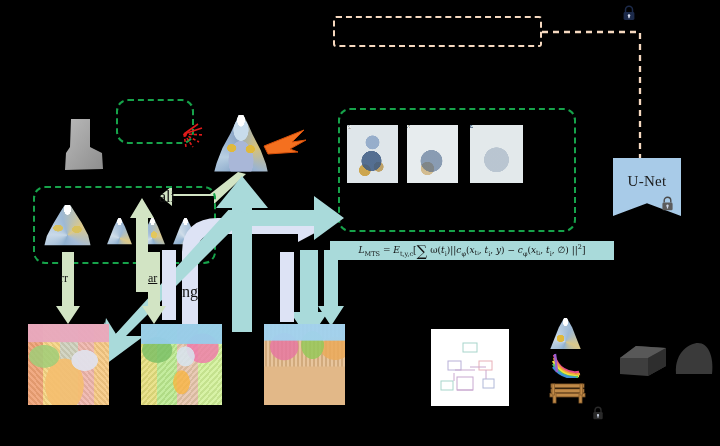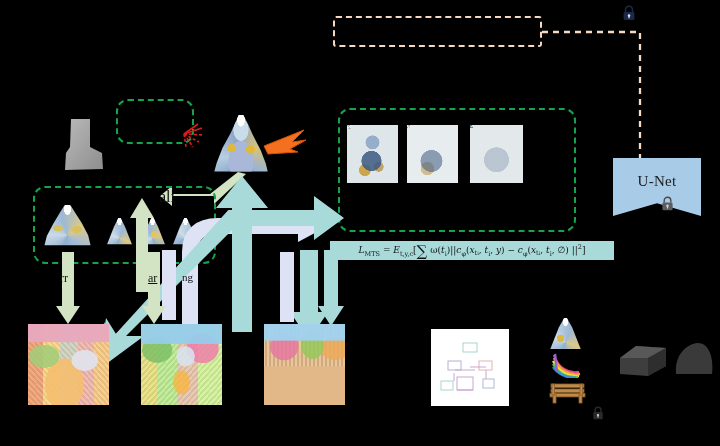--- a/index.html
+++ b/index.html
@@ -54,21 +54,21 @@
     <path d="M100,132 l-4.5,-9 l9,0 z" fill="#f6d9c0" transform="translate(0,16)"></path>
   </svg>
 
   <svg class="abs lock" style="left:622px;top:5px;width:14px;height:16px;">
     <path d="M3.5,7 v-2.2 a3.5,3.5 0 0 1 7,0 V7" stroke="#1c2a4a" stroke-width="1.5" fill="none"></path>
     <rect x="1.6" y="7" width="10.8" height="8" rx="1.4" fill="#1c2a4a"></rect>
     <circle cx="7" cy="10.4" r="1.25" fill="#dde3f5"></circle>
     <rect x="6.35" y="10.4" width="1.3" height="2.8" fill="#dde3f5"></rect>
   </svg>
 
-  <div class="abs unet-outer" style="left:613px;top:158px;width:88px;height:58px;">
+  <div class="abs unet-outer" style="left:613px;top:158px;width:68px;height:58px;">
     <div class="unet" style="position:absolute;inset:0;"></div>
     <div class="unet-label">U-Net</div>
   </div>
   <svg class="abs lock" style="left:661px;top:196px;width:13px;height:15px;">
     <path d="M3.2,6.6 v-2 a3.3,3.3 0 0 1 6.6,0 V6.6" stroke="#4a4a4a" stroke-width="1.4" fill="none"></path>
     <rect x="1.4" y="6.6" width="10.2" height="7.6" rx="1.3" fill="#5c5c5c"></rect>
     <circle cx="6.5" cy="9.8" r="1.2" fill="#cfd8e8"></circle>
     <rect x="5.9" y="9.8" width="1.2" height="2.7" fill="#cfd8e8"></rect>
   </svg>
 
@@ -221,21 +221,21 @@
   <svg class="abs" style="left:279px;top:252px;width:16px;height:70px;">
     <rect x="1" y="0" width="14" height="70" fill="#dde3f5"></rect>
   </svg>
 
   <svg class="abs" style="left:318px;top:250px;width:26px;height:78px;">
     <path d="M6,0 L20,0 L20,56 L26,56 L13,76 L0,56 L6,56 Z" fill="#a9dada"></path>
   </svg>
 
   <span class="abs frag" style="left:60px;top:271px;font-size:12px;">rr</span>
   <span class="abs frag" style="left:148px;top:271px;font-size:12px;text-decoration:underline;">ar</span>
-  <span class="abs frag" style="left:182px;top:271px;font-size:11px;">ng</span>
+  <span class="abs frag" style="left:182px;top:283px;font-size:16px;">ng</span>
 
   <div class="abs tile" style="left:28px;top:324px;width:81px;height:81px;
        background-color:#f2c98d;
        background-image:
          linear-gradient(180deg, rgba(232,168,190,.95) 0 22%, rgba(0,0,0,0) 23%),
          radial-gradient(ellipse at 70% 45%, rgba(225,225,235,.95) 0 16%, rgba(0,0,0,0) 17%),
          radial-gradient(ellipse at 20% 40%, rgba(160,205,120,.85) 0 16%, rgba(0,0,0,0) 17%),
          radial-gradient(ellipse at 45% 75%, rgba(245,190,110,.9) 0 30%, rgba(0,0,0,0) 31%),
          linear-gradient(90deg, rgba(235,120,90,.45) 0 18%, rgba(250,225,120,.45) 18% 40%, rgba(170,215,235,.45) 40% 62%, rgba(235,160,200,.45) 62% 82%, rgba(250,200,120,.45) 82% 100%),
          repeating-linear-gradient(48deg, rgba(255,255,255,.22) 0 2px, rgba(0,0,0,.10) 2px 4px);"></div>

